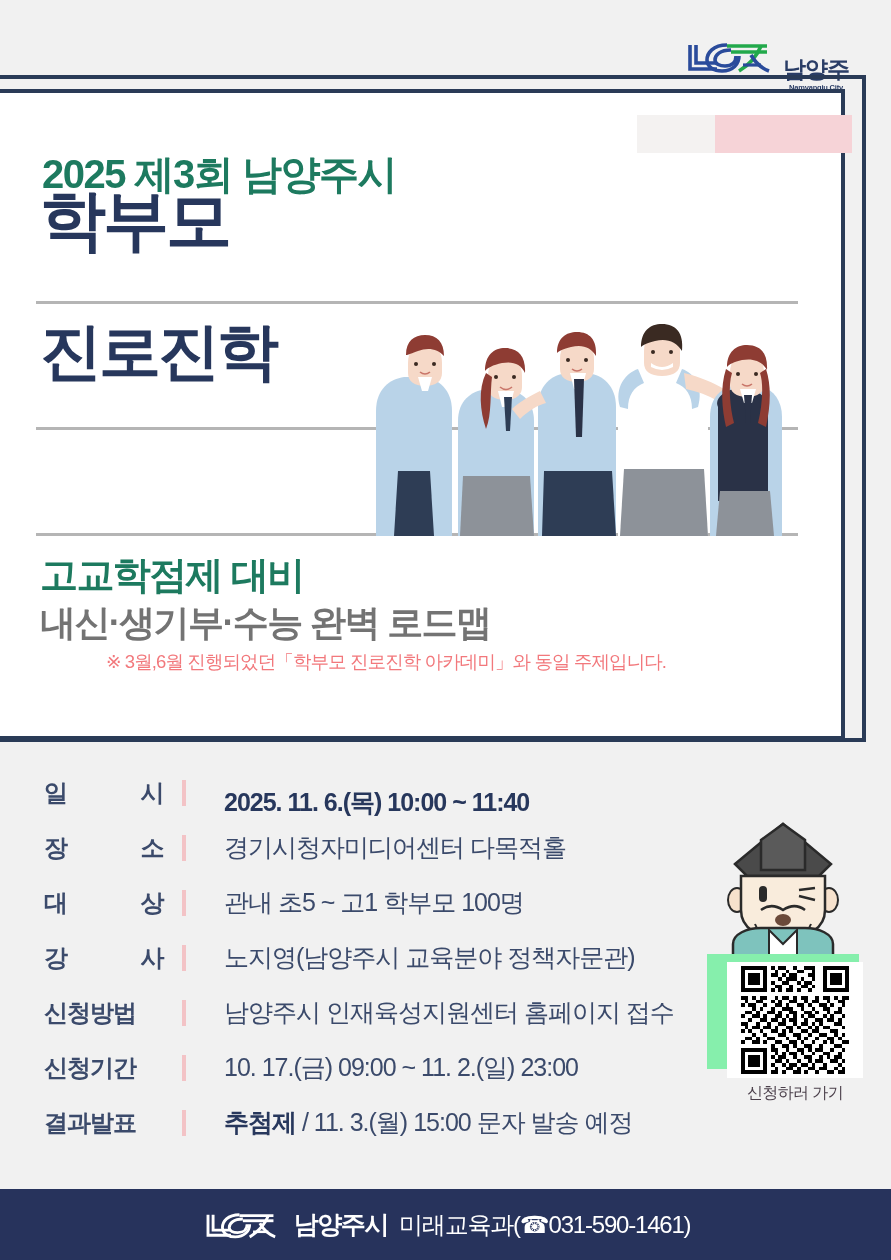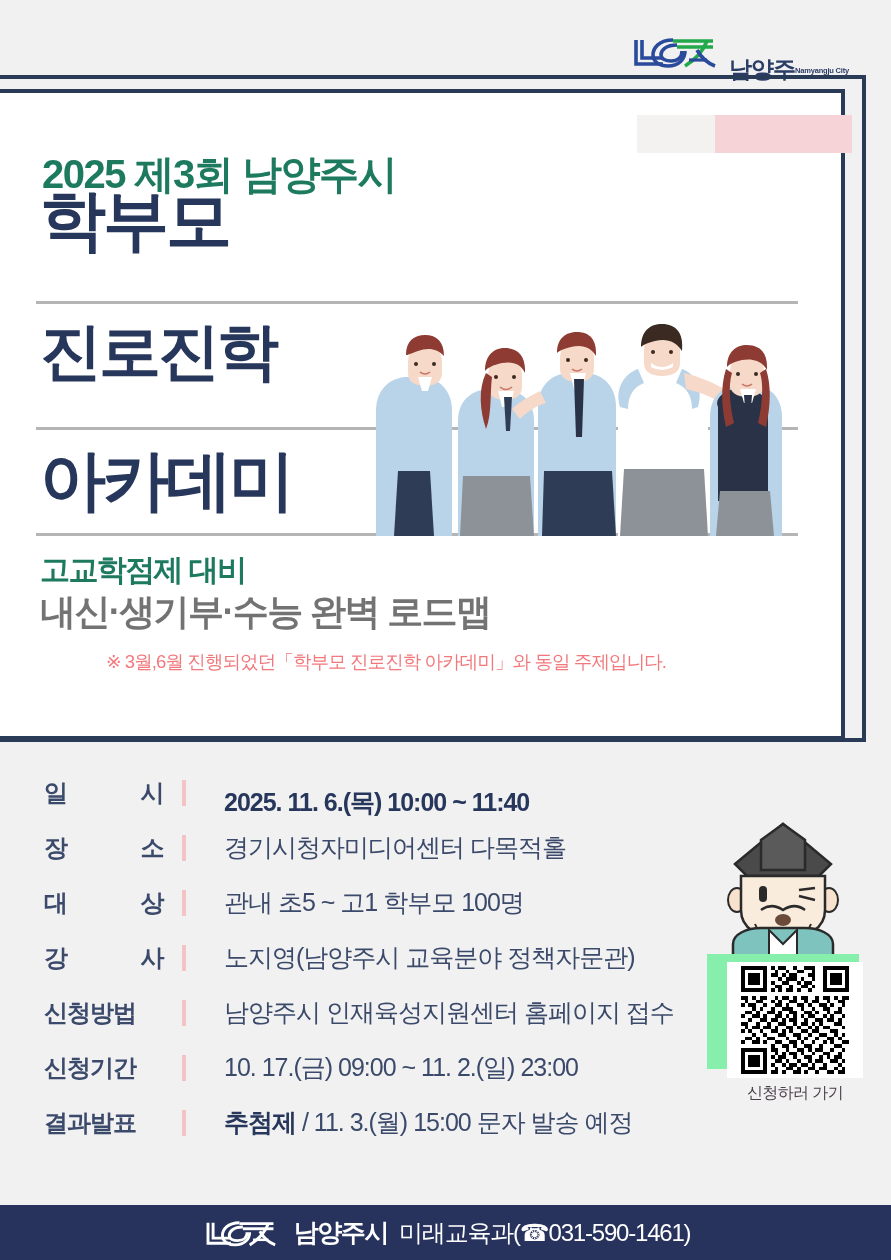--- a/index.html
+++ b/index.html
@@ -10,21 +10,21 @@
     overflow:hidden;
   }
   .poster { position:relative; width:891px; height:1260px; background:#f1f1f1; }
 
   
   .top-logo {
     position:absolute; top:22px; right:42px;
     display:flex; align-items:center; gap:10px;
   }
   .logo-mark { display:block; }
-  .logo-words { display:flex; flex-direction:row; align-items:center; line-height:1;margin-top:36px; }
+  .logo-words { display:flex; flex-direction:column; align-items:center; line-height:1;margin-top:36px; }
   .logo-ko { font-size:23px; font-weight:bold; color:#2a3d66; letter-spacing:-1px; }
   .logo-en { font-size:7.5px; font-weight:bold; color:#2a3d66; letter-spacing:-0.2px; margin-top:3px; }
 
   
   .card-outer {
     position:absolute; left:0; top:75px; width:866px; height:667px;
     border:4px solid #2a3b57; border-left:none; background:transparent;
   }
   .card-inner {
     position:absolute; left:0; top:89px; width:845px; height:651px;
@@ -61,21 +61,21 @@
     position:absolute; left:40px; top:358px;
     font-size:66px; font-weight:bold; color:#27375c; letter-spacing:-3px;
     line-height:1; white-space:nowrap;
   }
   .rule { position:absolute; left:36px; width:762px; height:3px; background:#b5b5b5; }
   .rule-1 { top:212px; }
   .rule-2 { top:338px; }
   .rule-3 { top:444px; }
 
   .sub-wrap { position:absolute; left:40px; top:462px; }
-  .t-sub1 { font-size:30px; font-weight:bold; color:#1d7a5f; letter-spacing:-1.6px; line-height:1.28; white-space:nowrap; }
+  .t-sub1 { font-size:38px; font-weight:bold; color:#1d7a5f; letter-spacing:-1.6px; line-height:1.28; white-space:nowrap; }
   .t-sub2 { font-size:36px; font-weight:bold; color:#737373; letter-spacing:-1.6px; line-height:1.28; white-space:nowrap; }
   .t-note {
     position:absolute; left:106px; top:560px;
     font-size:18.5px; color:#f2787c; letter-spacing:-0.9px; font-weight:500;
     white-space:nowrap;
     text-align:right;
   }
 
   
   .students { position:absolute; left:368px; top:222px; width:430px; height:225px; z-index:3; }
@@ -102,21 +102,21 @@
   }
   .qr-white { width:136px; height:116px; background:#ffffff; display:flex; align-items:center; justify-content:center; }
   .qr-img { display:block; }
   .qr-label {
     width:136px; height:30px; display:flex; align-items:center; justify-content:center;
     font-size:16px; color:#4a3f4a; letter-spacing:-0.6px; font-weight:500;
   }
 
   
   .footer {
-    position:absolute; left:0; bottom:0; width:891px; height:55px;
+    position:absolute; left:0; bottom:0; width:891px; height:71px;
     background:#27335c; display:flex; align-items:center; justify-content:center; gap:11px;
   }
   .footer-logo { display:block; }
   .footer-ko { font-size:25px; font-weight:bold; color:#ffffff; letter-spacing:-1.4px; }
   .footer-dept { font-size:24px; color:#ffffff; letter-spacing:-1.2px; }
 </style>
 </head>
 <body>
 
 <div class="poster">
@@ -143,21 +143,20 @@
   <div class="card-inner"></div>
   <div class="pink-tab"></div>
 
   <div class="hero">
 
     <div class="t-year">2025 제3회 남양주시</div>
     <div class="t-l1">학부모</div>
     <div class="rule rule-1"></div>
     <div class="t-l2">진로진학</div>
     <div class="rule rule-2"></div>
-    <div class="t-l3">아카데미</div>
     <div class="rule rule-3"></div>
 
     <svg class="students" viewBox="0 0 430 225">
       <defs>
         <clipPath id="clipBox">
             <rect x="0" y="0" width="430" height="225"></rect>
           </clipPath>
       </defs>
       <g clip-path="url(#clipBox)">
 

